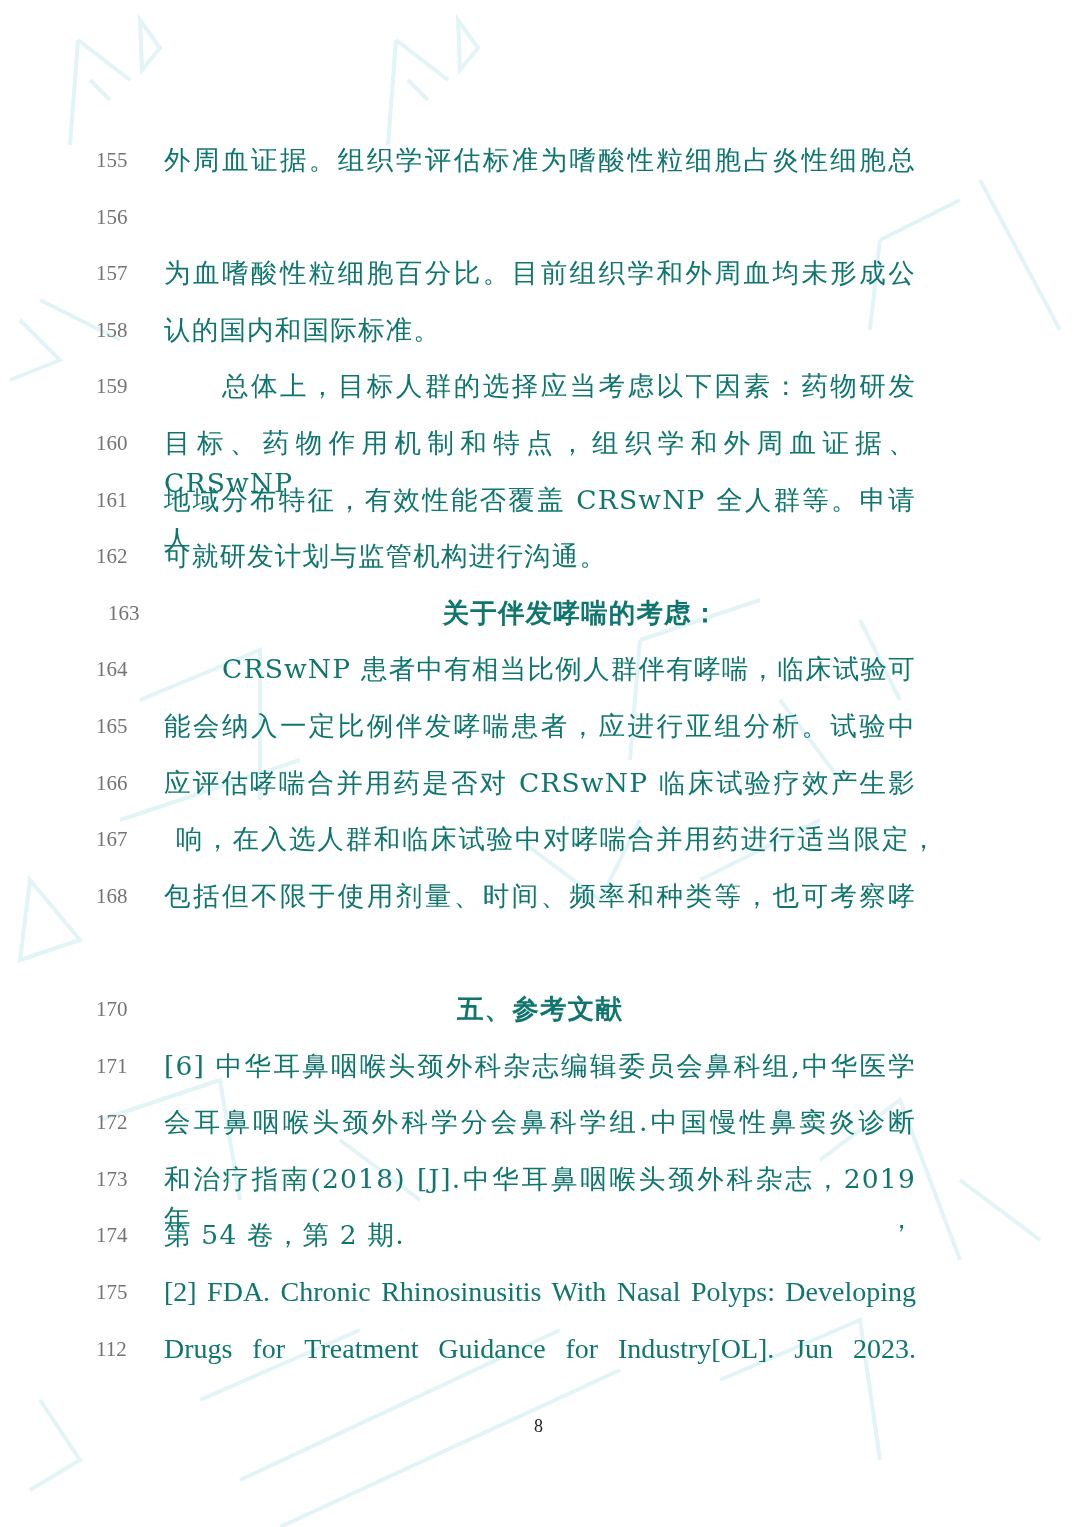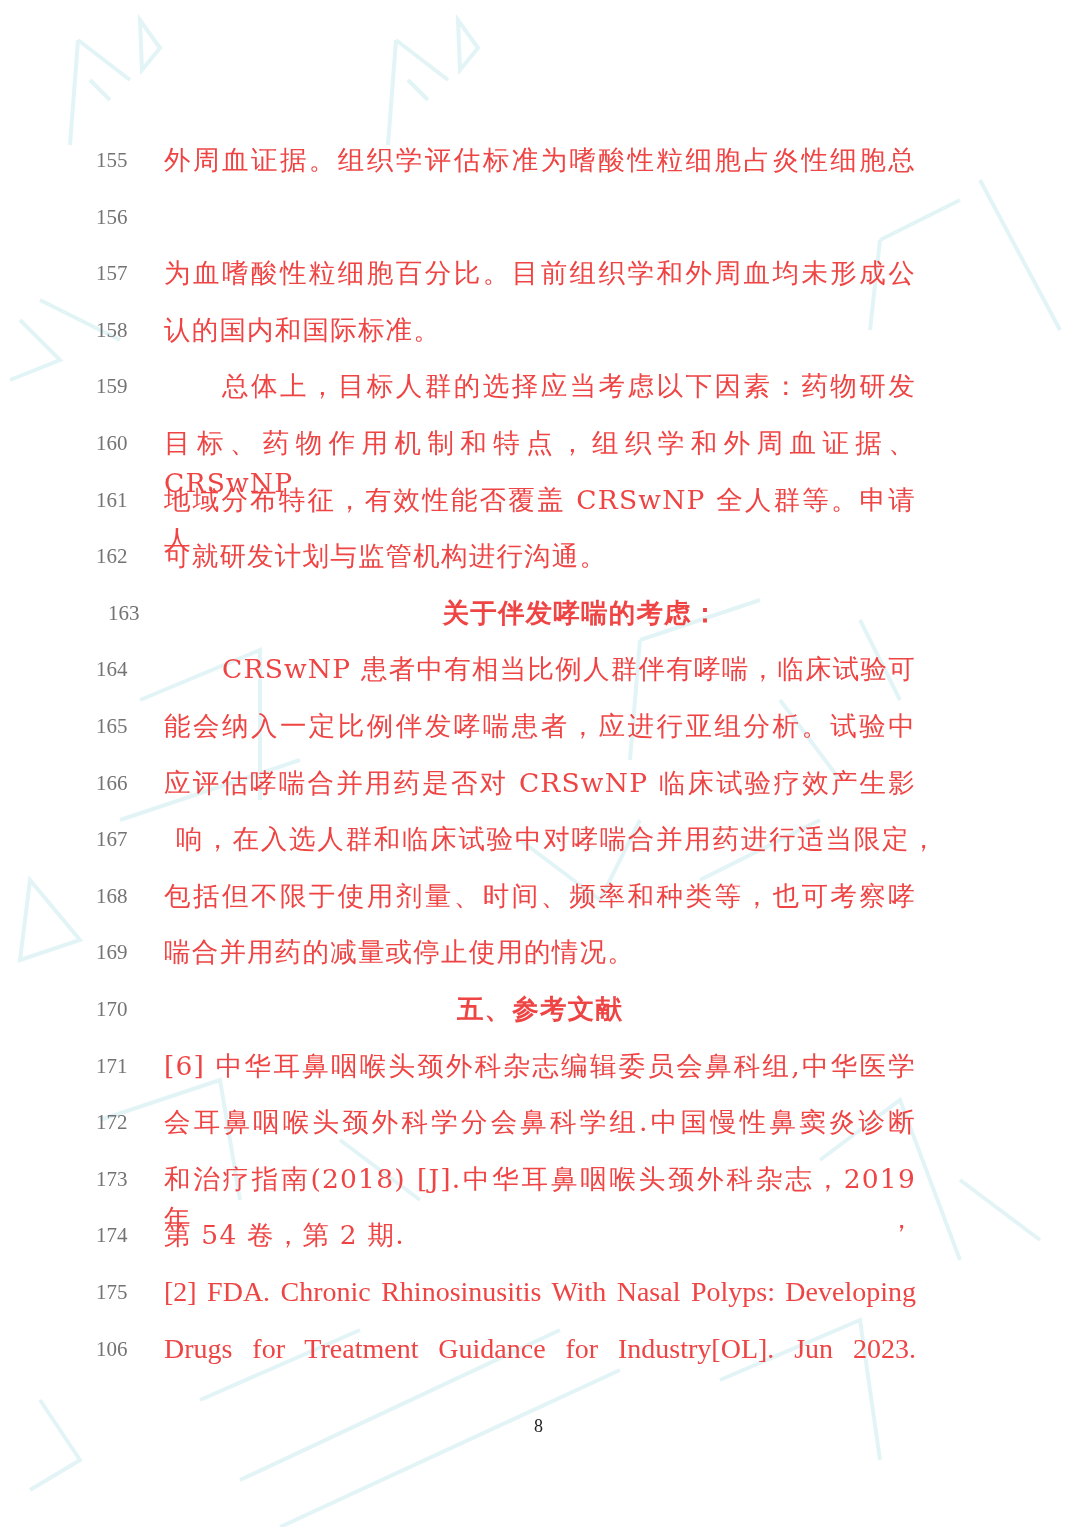--- a/index.html
+++ b/index.html
@@ -4,21 +4,21 @@
 <style>
   html, body { margin: 0; padding: 0; background: #ffffff; }
   body { width: 1080px; height: 1527px; position: relative; overflow: hidden;
          font-family: "DejaVu Serif", "Liberation Serif", serif; color: #1a1a1a; }
   .watermark { position: absolute; inset: 0; pointer-events: none; z-index: 0; }
   .page { position: absolute; left: 0; top: 0; width: 1080px; height: 1527px; z-index: 1; }
   .line { position: absolute; left: 0; width: 1080px; height: 40px; }
   .ln { position: absolute; left: 96px; width: 40px; font-family: "Liberation Serif", serif;
         font-size: 21px; color: #737373; line-height: 40px; }
   .txt { position: absolute; left: 164px; width: 752px; font-size: 26.5px; line-height: 40px;
-         white-space: nowrap; letter-spacing: 1.2px; color: #ef4444; }
+         white-space: nowrap; letter-spacing: 1.2px; color: #0f766e; }
   .txt.indent { left: 222px; width: 694px; }
   .txt.justify { text-align: justify; text-align-last: justify; white-space: normal; }
   .txt.bold { font-weight: bold; text-align: center; }
   .txt.latin { font-family: Liberation Serif, serif; font-size: 28px; letter-spacing: 0; }
   .page-number { position: absolute; left: 534px; top: 1416px; font-family: "Liberation Serif", serif;
                  font-size: 18px; color: #222; }
   .brand { position: absolute; left: 12px; top: 1568px; display: flex; align-items: center; gap: 2px;
            color: #c9c9c9; font-family: "DejaVu Sans", sans-serif; font-size: 22px; font-weight: bold; text-align: center; }
   .brand-logo { width: 40px; height: 26px; }
 </style>
@@ -92,24 +92,20 @@
       <span class="txt justify">应评估哮喘合并用药是否对 CRSwNP 临床试验疗效产生影</span>
     </div>
     <div class="line" style="top: 819.2px;">
       <span class="ln">167</span>
       <span class="txt justify" style="width: 762px; margin-left: 12px;">响，在入选人群和临床试验中对哮喘合并用药进行适当限定，</span>
     </div>
     <div class="line" style="top: 875.8px;">
       <span class="ln">168</span>
       <span class="txt justify">包括但不限于使用剂量、时间、频率和种类等，也可考察哮</span>
     </div>
-    <div class="line" style="top: 932.4px;">
-      <span class="ln">169</span>
-      <span class="txt">喘合并用药的减量或停止使用的情况。</span>
-    </div>
     <div class="line" style="top: 989px;">
       <span class="ln">170</span>
       <span class="txt bold">五、参考文献</span>
     </div>
     <div class="line" style="top: 1045.6px;">
       <span class="ln">171</span>
       <span class="txt justify">[6] 中华耳鼻咽喉头颈外科杂志编辑委员会鼻科组,中华医学</span>
     </div>
     <div class="line" style="top: 1102.2px;">
       <span class="ln">172</span>
@@ -121,21 +117,21 @@
     </div>
     <div class="line" style="top: 1215.4px;">
       <span class="ln">174</span>
       <span class="txt">第 54 卷，第 2 期.</span>
     </div>
     <div class="line" style="top: 1272px;">
       <span class="ln">175</span>
       <span class="txt justify latin">[2] FDA. Chronic Rhinosinusitis With Nasal Polyps: Developing</span>
     </div>
     <div class="line" style="top: 1328.6px;">
-      <span class="ln">106</span>
+      <span class="ln">112</span>
       <span class="txt justify latin">Drugs for Treatment Guidance for Industry[OL]. Jun 2023.</span>
     </div>
   </div>
 
 <div class="page-number">8</div>
 
 <div class="brand">
   <svg class="brand-logo" viewBox="0 0 40 26">
     <path d="M4 4 Q2 22 16 22 Q24 22 24 14" fill="none" stroke="#c9c9c9" stroke-width="4"></path>
     <circle cx="26" cy="6" r="4" fill="none" stroke="#c9c9c9" stroke-width="2"></circle>

